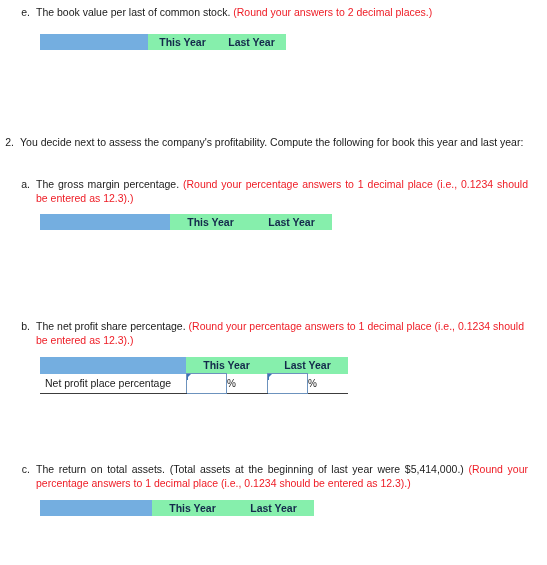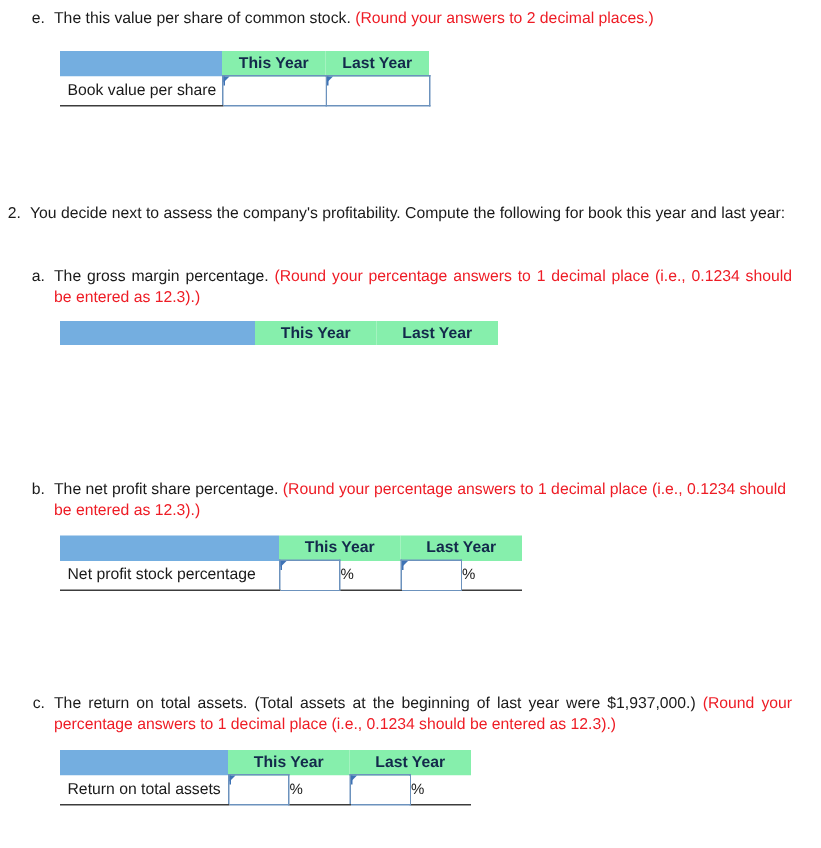--- a/index.html
+++ b/index.html
@@ -134,42 +134,31 @@
     width: 1px; height: 6px;
     background: #3f73b5;
   }
 </style>
 </head>
 <body>
 
 <div class="qblock" style="left:12px; top:6px; width:524px;">
   <div class="qrow">
     <div class="qmarker" style="width:18px; margin-right:6px;">e.</div>
-    <div class="qtext nojust"><span>The this value per share of common stock. </span><span class="note">(Round your answers to 2 decimal places.)</span></div>
+    <div class="qtext nojust"><span>The book value per last of common stock. </span><span class="note">(Round your answers to 2 decimal places.)</span></div>
   </div>
 </div>
 
 <table class="grid" style="position:absolute; left:40px; top:34px; width:246px;">
   <tbody>
       <tr>
     <th class="blank" style="width:108px;"></th>
     <th style="width:69px;">This Year</th>
     <th style="width:69px;">Last Year</th>
   </tr>
-  <tr>
-    <td class="labelcell">Book value per share</td>
-    <td class="inputcell">
-      <span class="nub"></span>
-      <input class="ans" type="text" value="" style="">
-    </td>
-    <td class="inputcell">
-      <span class="nub"></span>
-      <input class="ans" type="text" value="" style="">
-    </td>
-  </tr>
 </tbody>
   </table>
 
 <div class="qblock" style="left:0px; top:136px; width:528px;">
   <div class="qrow">
     <div class="qmarker" style="width:14px; margin-right:6px;">2.</div>
     <div class="qtext">You decide next to assess the company's profitability. Compute the following for book this year and last year:</div>
   </div>
 </div>
 
@@ -198,56 +187,43 @@
 </div>
 
 <table class="grid" style="position:absolute; left:40px; top:357px; width:308px;">
   <tbody>
       <tr>
     <th class="blank" style="width:146px;"></th>
     <th colspan="2" style="width:81px;">This Year</th>
     <th colspan="2" style="width:81px;">Last Year</th>
   </tr>
   <tr>
-    <td class="labelcell">Net profit stock percentage</td>
+    <td class="labelcell">Net profit place percentage</td>
     <td class="inputcell" style="width:69px;">
       <span class="nub"></span>
       <input class="ans" type="text" value="" style="">
     </td>
     <td class="pctcell">%</td>
     <td class="inputcell" style="width:69px;">
       <span class="nub"></span>
       <input class="ans" type="text" value="" style="">
     </td>
     <td class="pctcell">%</td>
   </tr>
 </tbody>
   </table>
 
 <div class="qblock" style="left:12px; top:463px; width:516px;">
   <div class="qrow">
     <div class="qmarker" style="width:18px; margin-right:6px;">c.</div>
-    <div class="qtext"><span>The return on total assets. (Total assets at the beginning of last year were $1,937,000.) </span><span class="note">(Round your percentage answers to 1 decimal place (i.e., 0.1234 should be entered as 12.3).)</span></div>
+    <div class="qtext"><span>The return on total assets. (Total assets at the beginning of last year were $5,414,000.) </span><span class="note">(Round your percentage answers to 1 decimal place (i.e., 0.1234 should be entered as 12.3).)</span></div>
   </div>
 </div>
 
 <table class="grid" style="position:absolute; left:40px; top:500px; width:274px;">
   <tbody>
       <tr>
     <th class="blank" style="width:112px;"></th>
     <th colspan="2" style="width:81px;">This Year</th>
     <th colspan="2" style="width:81px;">Last Year</th>
   </tr>
-  <tr>
-    <td class="labelcell">Return on total assets</td>
-    <td class="inputcell" style="width:69px;">
-      <span class="nub"></span>
-      <input class="ans" type="text" value="" style="">
-    </td>
-    <td class="pctcell">%</td>
-    <td class="inputcell" style="width:69px;">
-      <span class="nub"></span>
-      <input class="ans" type="text" value="" style="">
-    </td>
-    <td class="pctcell">%</td>
-  </tr>
 </tbody>
   </table>
 
 </body></html>

